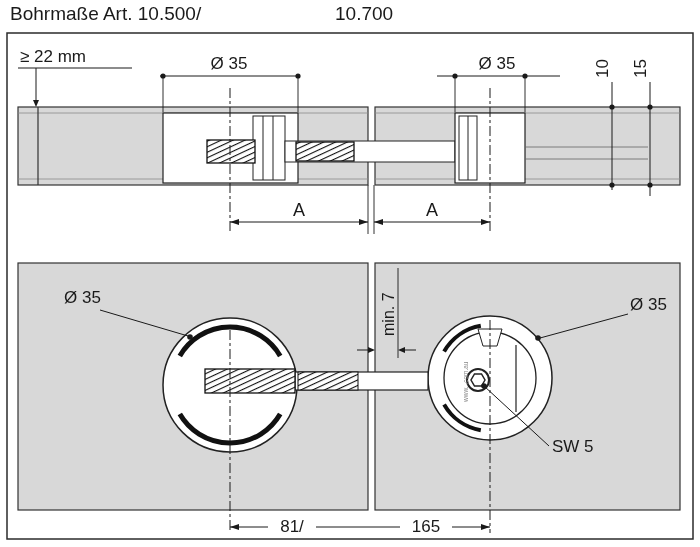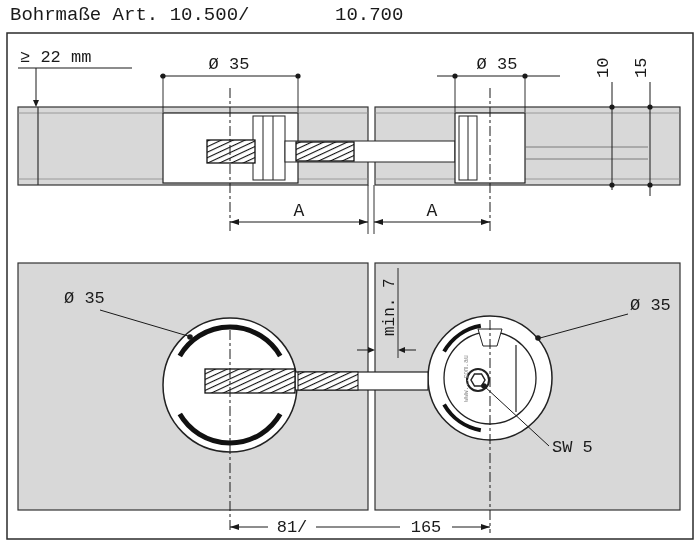--- a/index.html
+++ b/index.html
@@ -1,20 +1,20 @@
 <!DOCTYPE html>
 <html><head>
 <meta charset="utf-8">
 <style>
   html,body{margin:0;padding:0;background:#ffffff;}
   .stage{
     position:relative;
     width:700px;height:547px;
     background:#ffffff;
-    font-family:Liberation Mono, monospace;
+    font-family:Liberation Sans, sans-serif;
     overflow:hidden;
   }
   svg{position:absolute;left:0;top:0;}
   svg text{fill:#1a1a1a;}
   .t-title{font-size:19px;}
   .t-dim{font-size:17px;}
   .t-dim-lg{font-size:18px;}
   .t-small{font-size:16px;}
   .t-micro{font-size:6.5px;fill:#8a8a8a;}
 </style>

